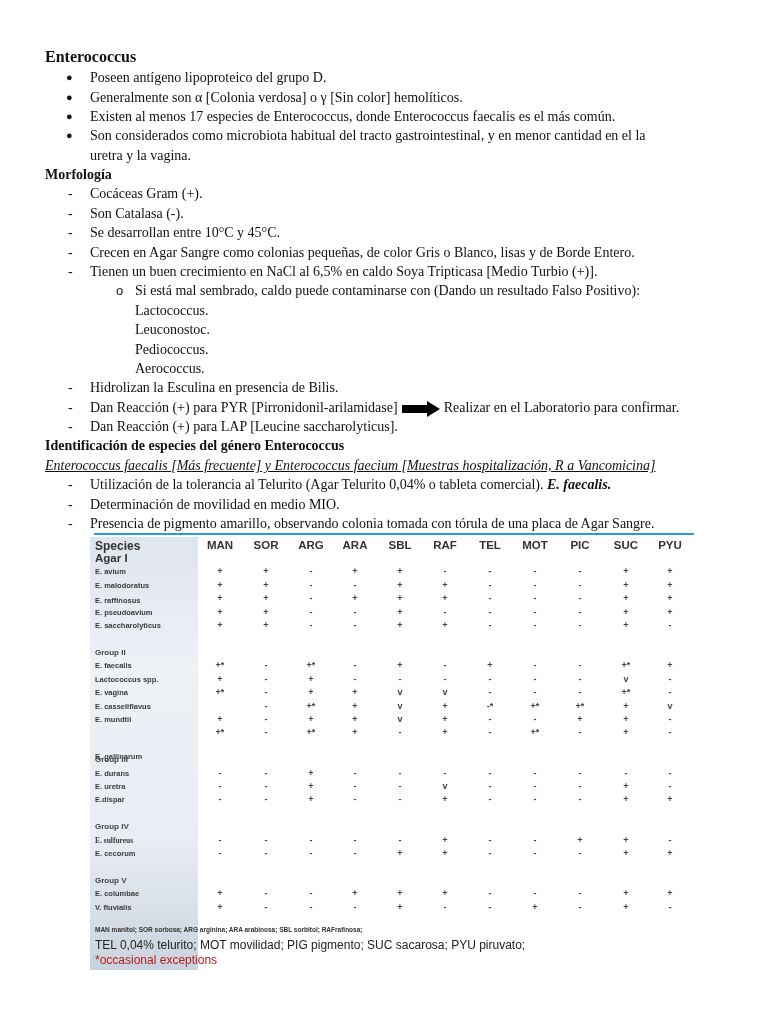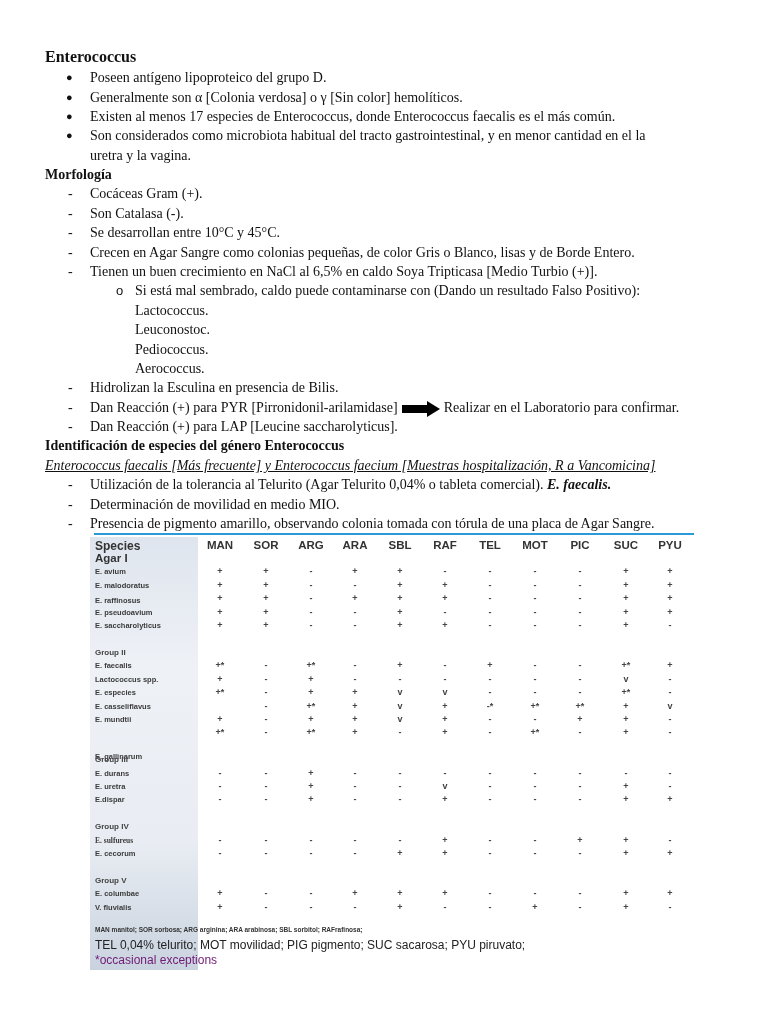--- a/index.html
+++ b/index.html
@@ -22,21 +22,21 @@
   .tbl-leftbg { position: absolute; left: 0; top: 4px; width: 108px; height: 433px;
                 background: linear-gradient(180deg, #dfe5ee 0%, #eef1f6 30%, #e9edf3 70%, #c9d3df 100%); }
   .hdr { position: absolute; top: 6px; font-size: 11.5px; font-weight: bold; color: #333; transform: translateX(-50%); }
   .hdr-species { position: absolute; left: 5px; top: 6px; font-size: 12px; font-weight: bold; color: #333; }
   .grp { position: absolute; left: 5px; font-size: 8px; font-weight: bold; color: #444; }
   .grp-big { font-size: 11.5px; color: #333; }
   .sp { position: absolute; left: 5px; font-size: 7.5px; font-weight: bold; color: #3a3a3a; white-space: nowrap; }
   .cell { position: absolute; font-size: 9px; font-weight: bold; color: #444; transform: translateX(-50%); white-space: nowrap; }
   .foot1 { position: absolute; left: 5px; top: 393px; font-size: 6.5px; font-weight: bold; color: #333; white-space: nowrap; }
   .foot2 { position: absolute; left: 5px; top: 405px; font-size: 12px; color: #222; white-space: nowrap; }
-  .foot3 { position: absolute; left: 5px; top: 420px; font-size: 12px; color: #701a75; white-space: nowrap; }
+  .foot3 { position: absolute; left: 5px; top: 420px; font-size: 12px; color: #b91c1c; white-space: nowrap; }
 </style>
 </head>
 <body>
 
 <div class="doc">
   <div class="h1">Enterococcus</div>
 
   <div class="line" style="top:68px;left:0;">
     <span class="bullet" style="top:0;">●</span>
     <span style="position:absolute;left:90px;">Poseen antígeno lipoproteico del grupo D.</span>
@@ -232,21 +232,21 @@
           <div class="cell" style="left: 265px; top: 140.7px;">-</div>
           <div class="cell" style="left: 310px; top: 140.7px;">-</div>
           <div class="cell" style="left: 355px; top: 140.7px;">-</div>
           <div class="cell" style="left: 400px; top: 140.7px;">-</div>
           <div class="cell" style="left: 445px; top: 140.7px;">-</div>
           <div class="cell" style="left: 490px; top: 140.7px;">-</div>
           <div class="cell" style="left: 536px; top: 140.7px;">v</div>
           <div class="cell" style="left: 580px; top: 140.7px;">-</div>
         </div>
         <div>
-          <div class="sp" style="top: 155.1px;">E. especies</div>
+          <div class="sp" style="top: 155.1px;">E. vagina</div>
           <div class="cell" style="left: 130px; top: 154.1px;">+*</div>
           <div class="cell" style="left: 176px; top: 154.1px;">-</div>
           <div class="cell" style="left: 221px; top: 154.1px;">+</div>
           <div class="cell" style="left: 265px; top: 154.1px;">+</div>
           <div class="cell" style="left: 310px; top: 154.1px;">v</div>
           <div class="cell" style="left: 355px; top: 154.1px;">v</div>
           <div class="cell" style="left: 400px; top: 154.1px;">-</div>
           <div class="cell" style="left: 445px; top: 154.1px;">-</div>
           <div class="cell" style="left: 490px; top: 154.1px;">-</div>
           <div class="cell" style="left: 536px; top: 154.1px;">+*</div>

